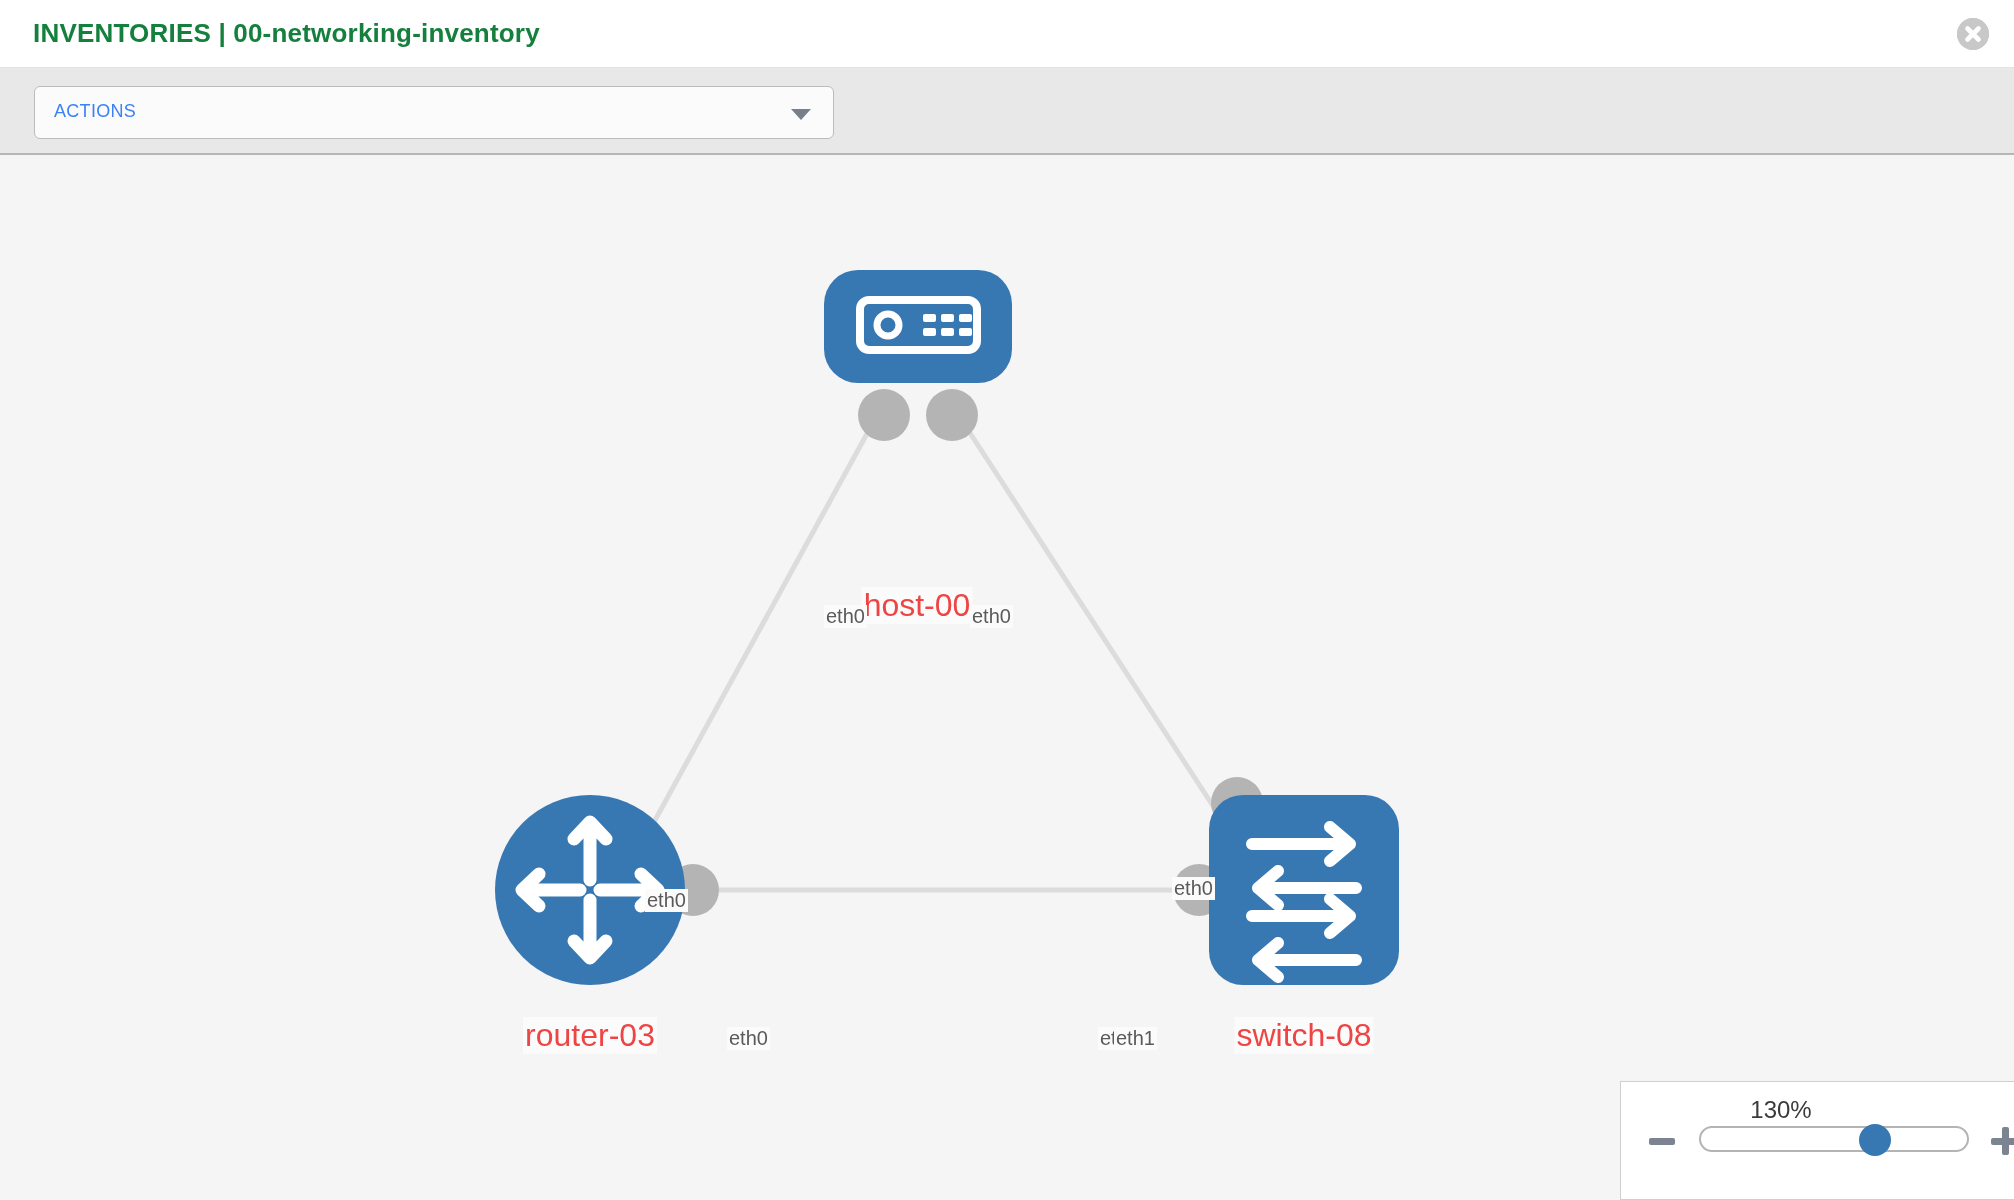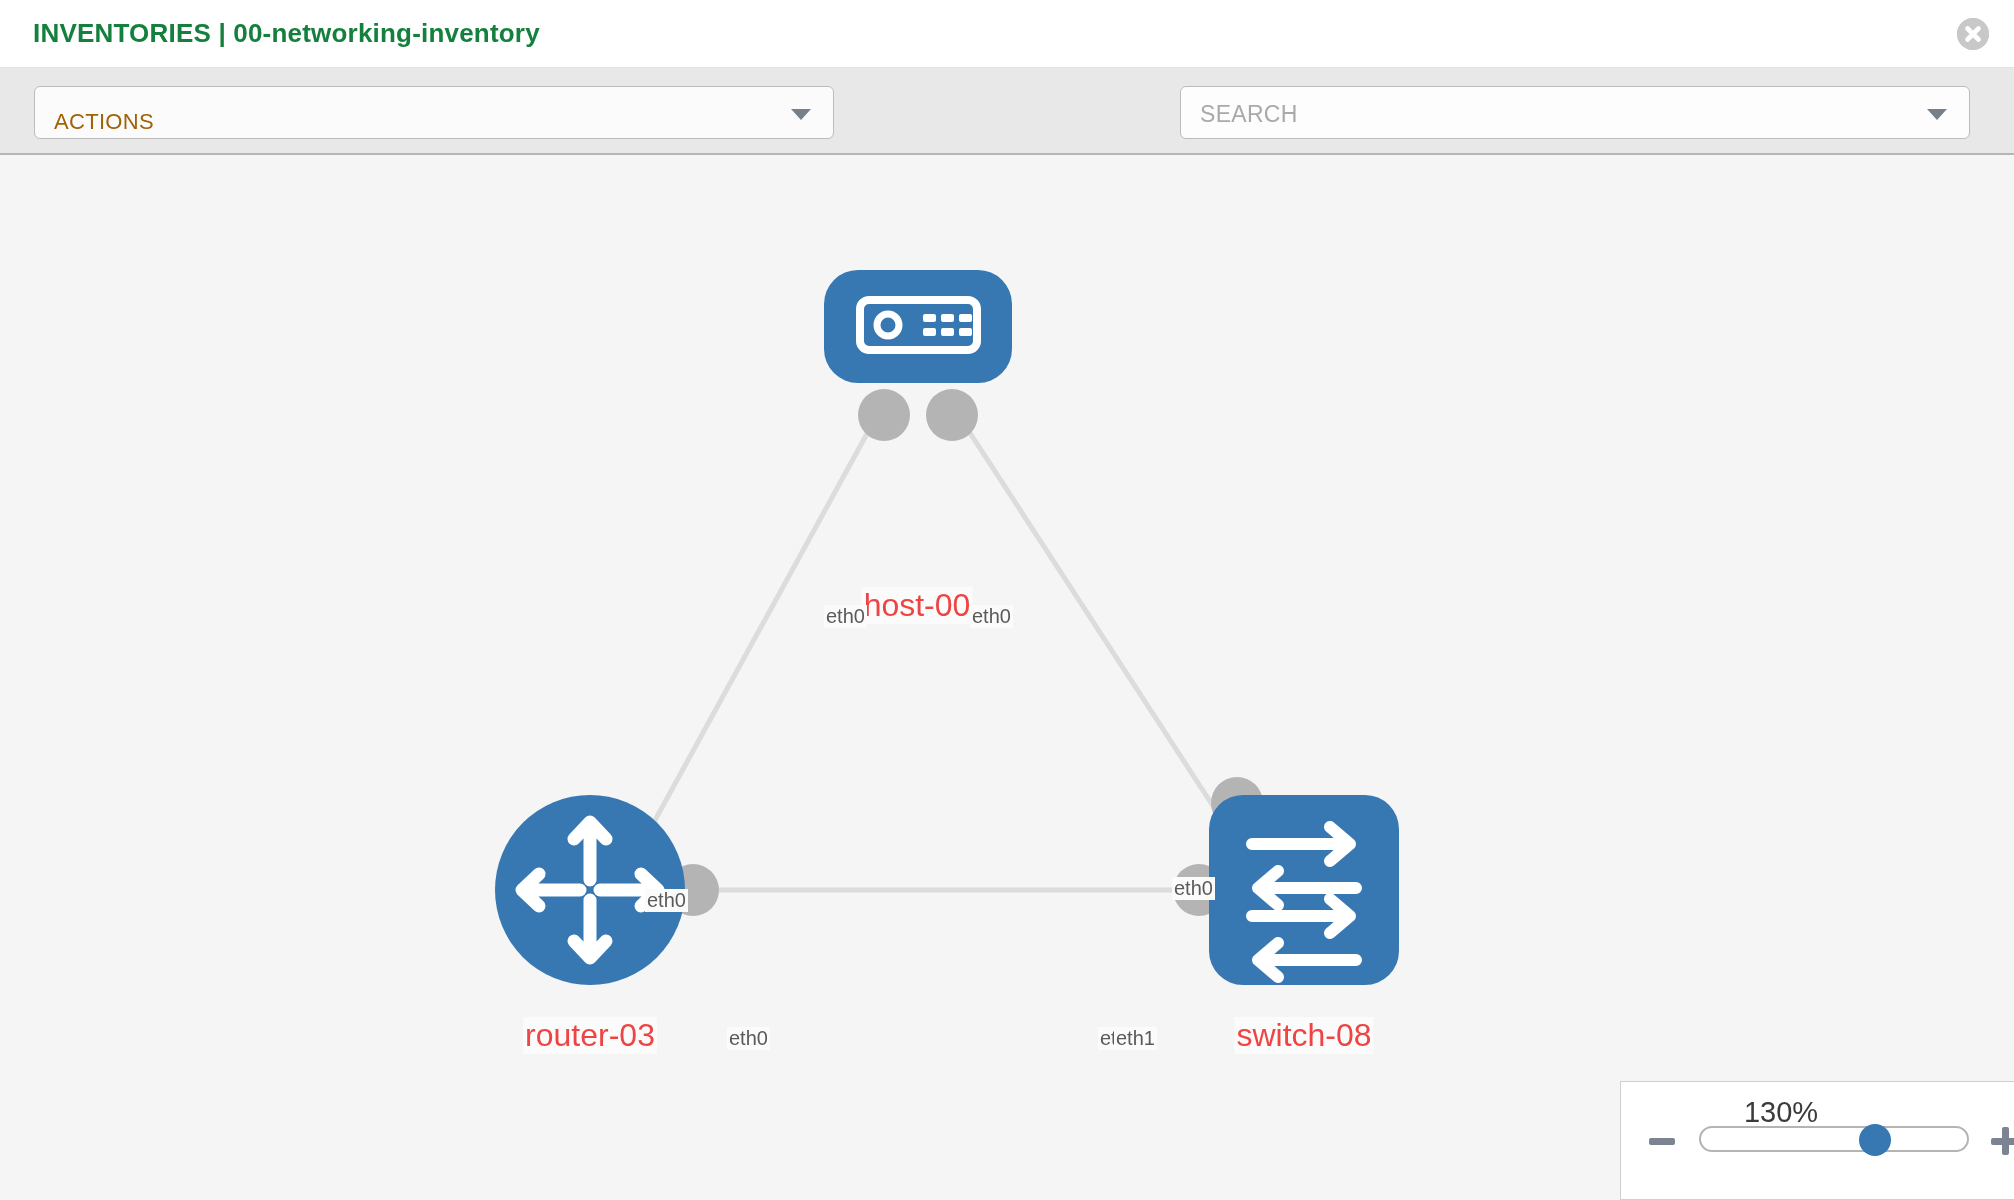--- a/index.html
+++ b/index.html
@@ -66,23 +66,23 @@
     height: 53px;
     background: #fbfbfb;
     border: 1px solid #bcbcbc;
     border-radius: 6px;
     box-sizing: border-box;
     cursor: pointer;
   }
   .actions-select .label {
     position: absolute;
     left: 19px;
-    top: 22px;
-    font-size: 22px;
-    color: #a16207;
+    top: 14px;
+    font-size: 18px;
+    color: #3b82f6;
     letter-spacing: 0.3px;
   }
   .caret {
     position: absolute;
     right: 22px;
     top: 22px;
     width: 0; height: 0;
     border-left: 10px solid transparent;
     border-right: 10px solid transparent;
     border-top: 11px solid #77808a;
@@ -163,21 +163,21 @@
     height: 119px;
     background: #ffffff;
     border: 1px solid #cfcfcf;
     box-sizing: border-box;
   }
   .zoom-pct {
     position: absolute;
     top: 14px;
     left: 0; right: 0;
     text-align: center;
-    font-size: 29px;
+    font-size: 24px;
     color: #3b3b3b;
     width: 320px;
   }
   .zoom-minus {
     position: absolute;
     left: 28px;
     top: 56px;
     width: 26px;
     height: 7px;
     background: #7b8490;
@@ -261,24 +261,20 @@
       <svg width="44" height="44" viewBox="0 0 44 44" aria-hidden="true">
         <g fill="none" stroke="#7b8490" stroke-width="4.2" stroke-linecap="round">
           <circle cx="16" cy="16" r="7.6"></circle>
           <path d="M21.3 21.3 L35.5 35.5"></path>
           <path d="M30.5 30.5 L34.5 26.5"></path>
           <path d="M34.5 34.5 L38 31"></path>
         </g>
       </svg>
     </div>
 
-    <div class="search-select">
-      <span class="label">SEARCH</span>
-      <span class="caret"></span>
-    </div>
   </div>
 
   <div class="canvas">
 
     <svg class="topology" viewBox="0 0 2014 1045">
 
       <g>
         <line class="edge-line" x1="880" y1="255" x2="625" y2="720"></line>
         <line class="edge-line" x1="955" y1="255" x2="1245" y2="700"></line>
         <line class="edge-line" x1="700" y1="735" x2="1215" y2="735"></line>

